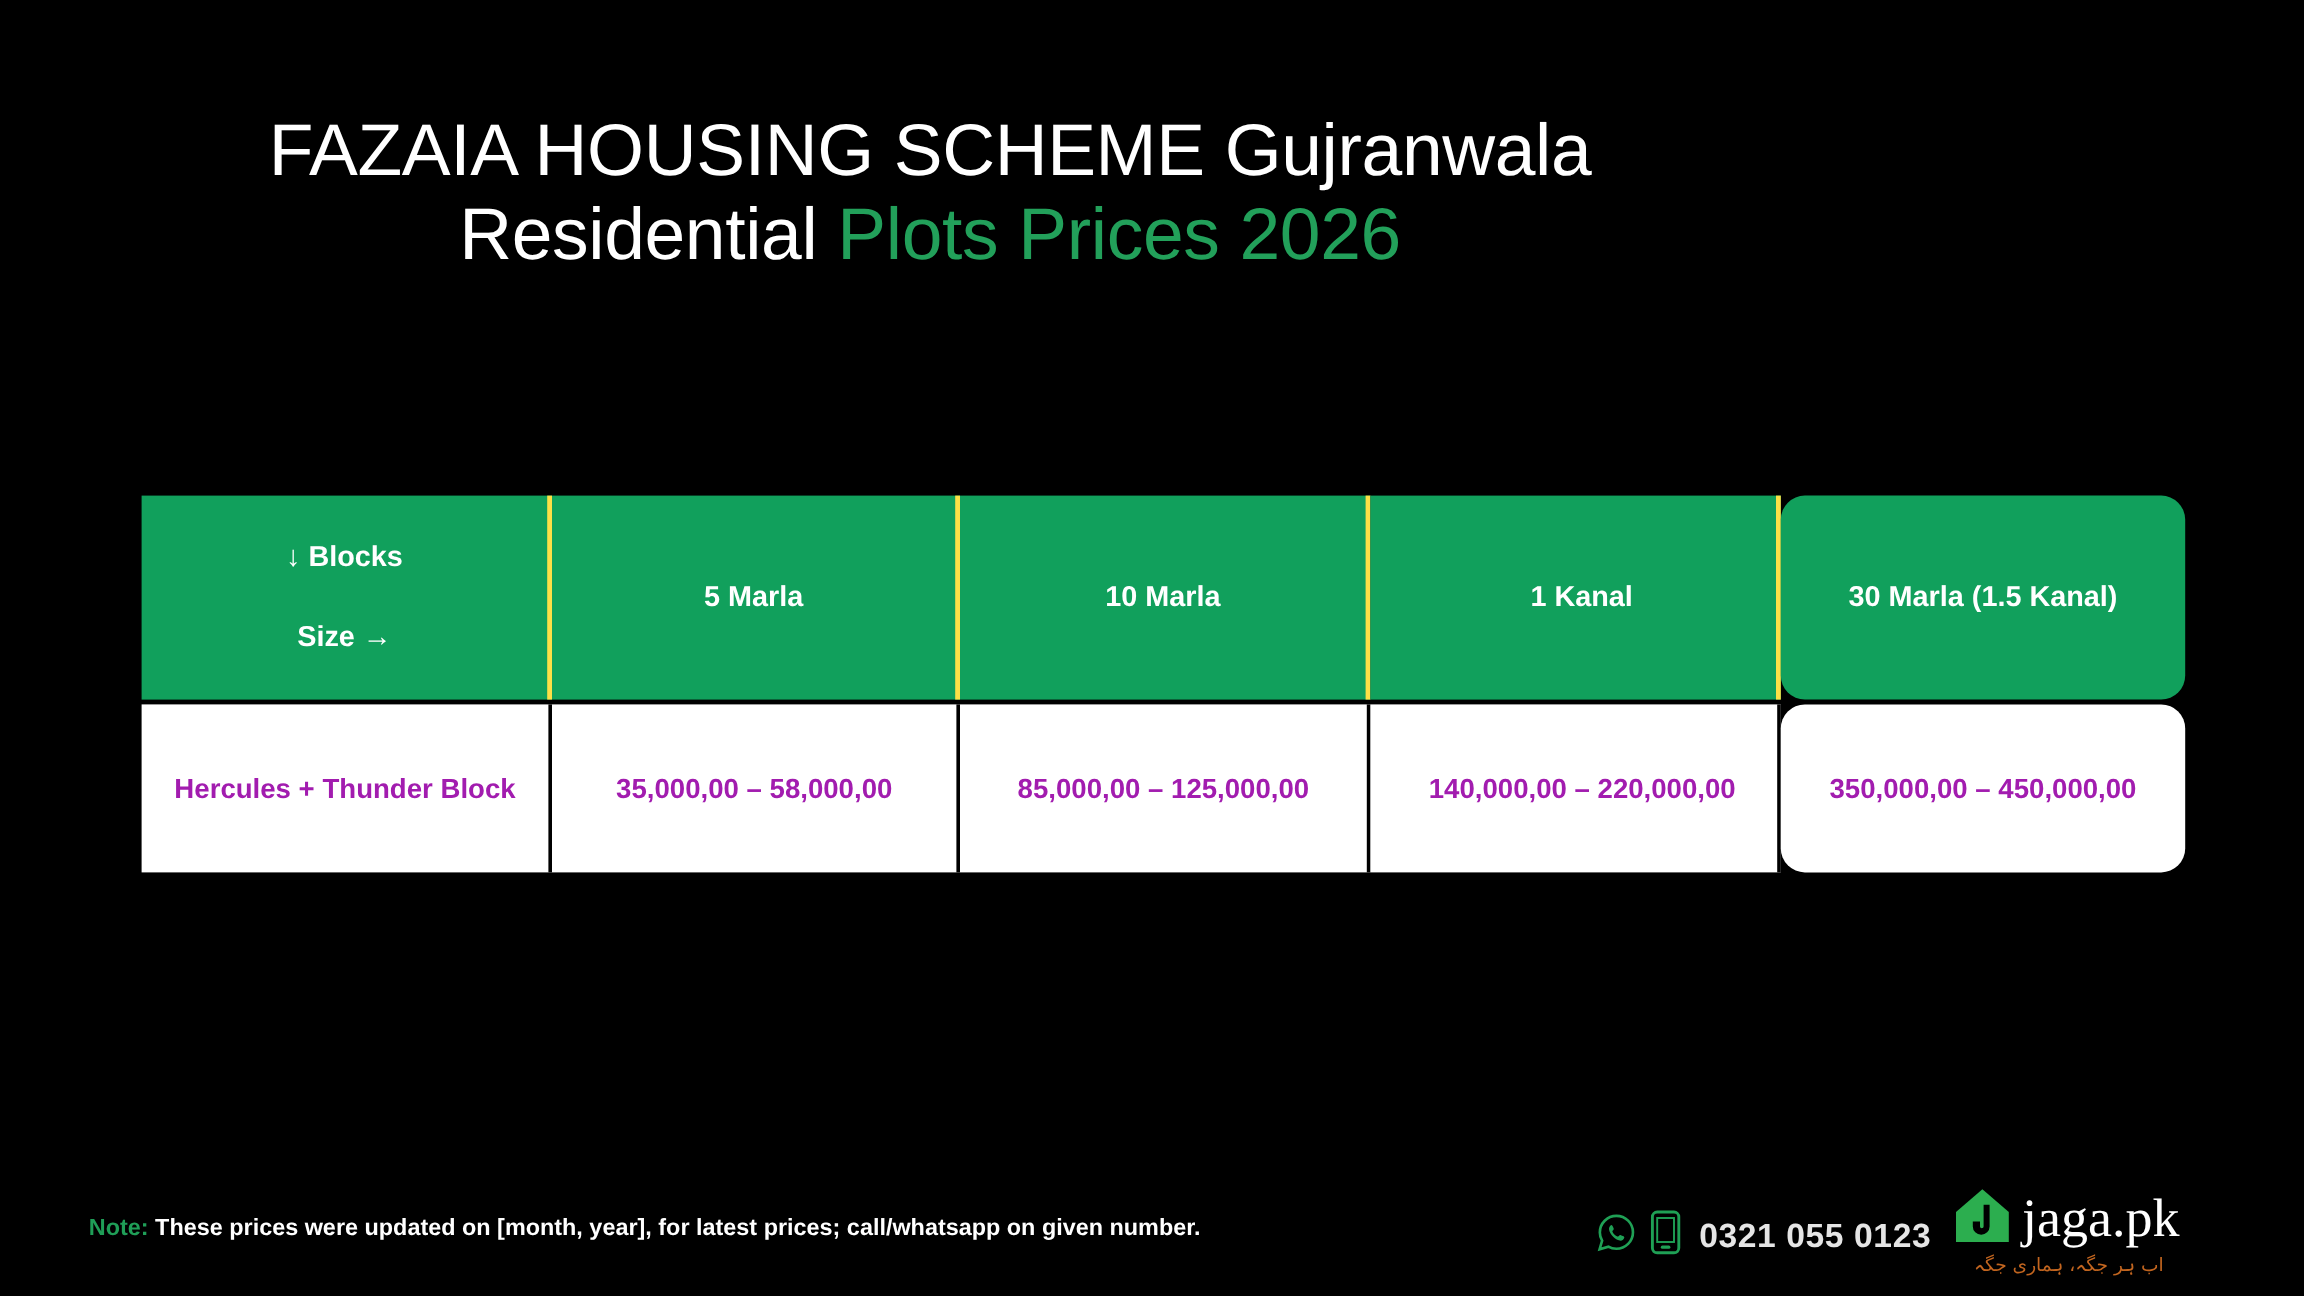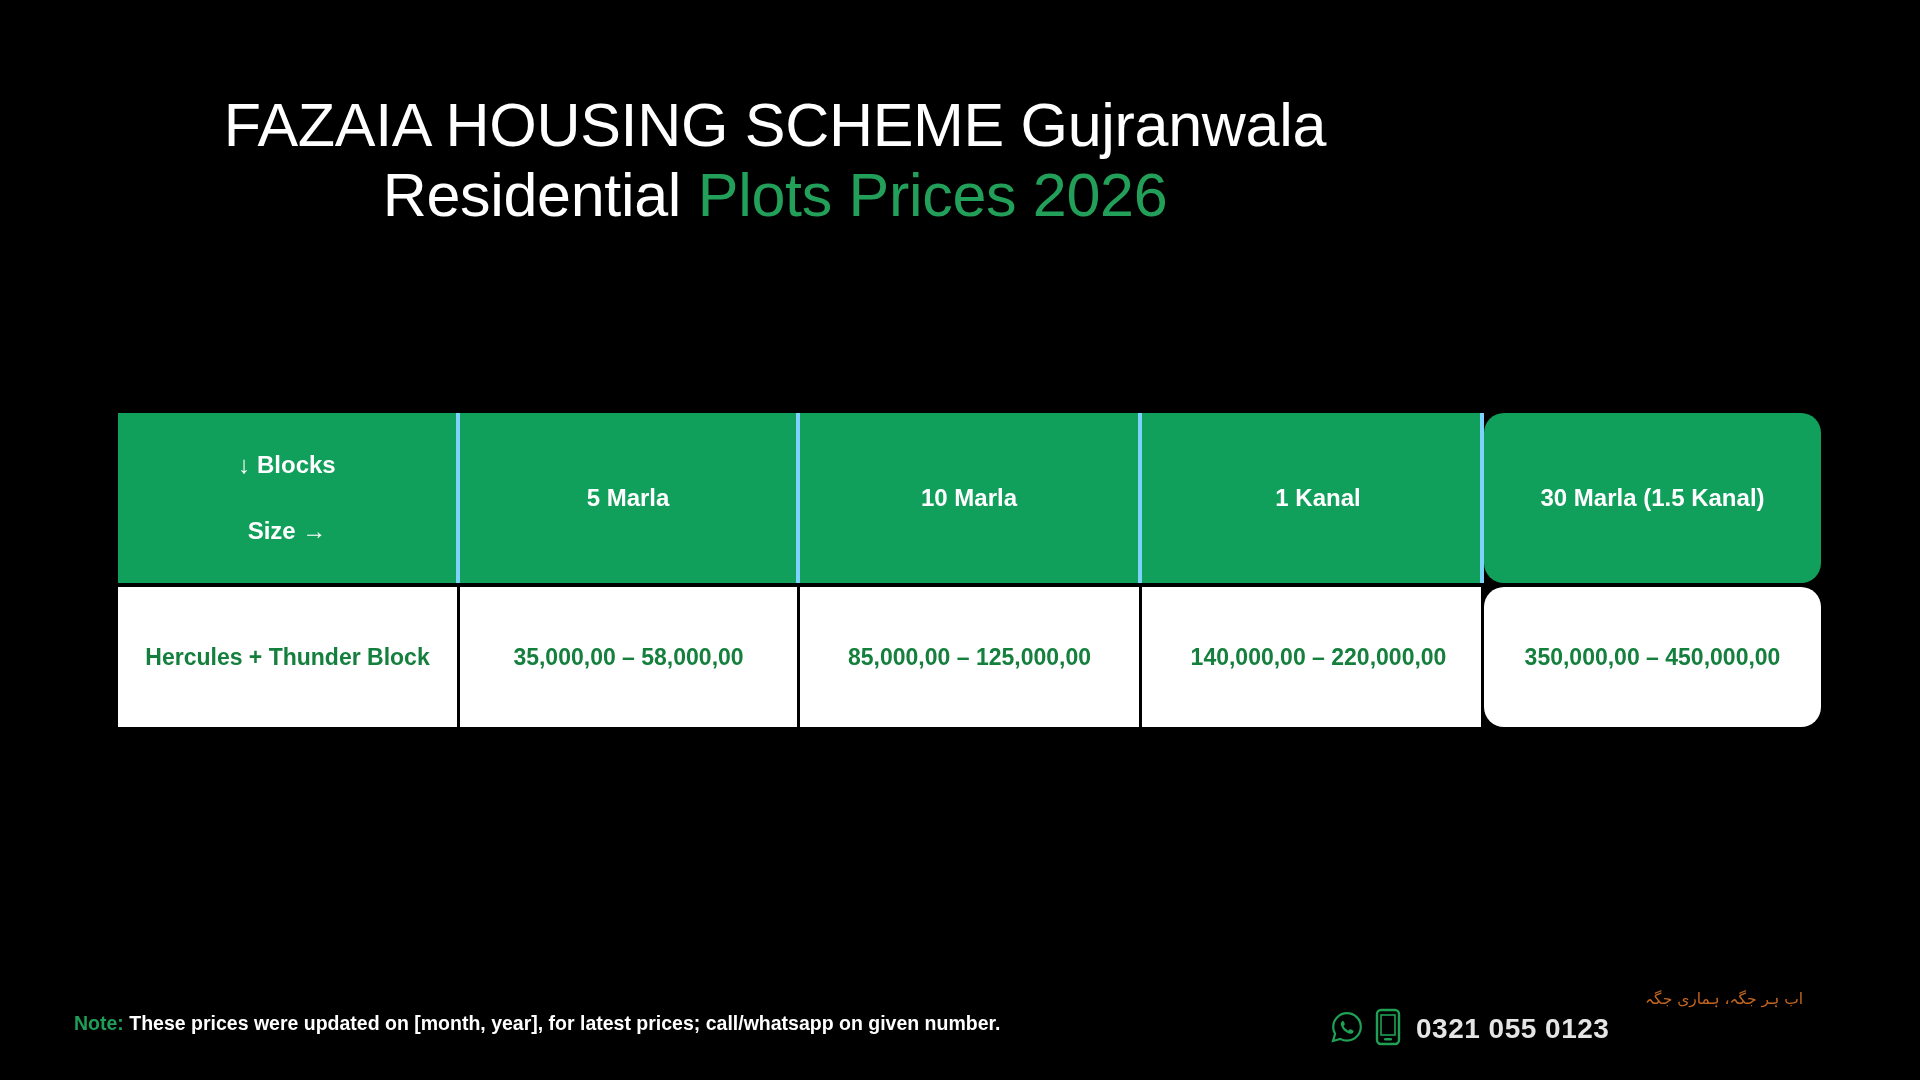--- a/index.html
+++ b/index.html
@@ -63,30 +63,30 @@
   .c0 { width: 342px; }
   .c1 { width: 340px; }
   .c2 { width: 342px; }
   .c3 { width: 342px; padding-left: 26px; }
   .c4 { width: 337px; border-radius: 20px; }
 
   .thead-row .cell {
     background: #11a05c;
     color: #ffffff;
     font-size: 24px;
-    border-right: 4px solid #7dd3fc;
+    border-right: 4px solid #fde047;
     flex-direction: column;
   }
   .thead-row .cell:last-child { border-right: none; }
 
   .corner-line-1 { margin-bottom: 34px; }
 
   .tbody-row .cell {
     background: #ffffff;
-    color: #15803d;
+    color: #a21caf;
     font-size: 23px;
     border-right: 3px solid #000000;
   }
   .tbody-row .cell:last-child { border-right: none; text-align: right; }
 
   
   .footer-note {
     position: absolute;
     left: 74px;
     top: 1012px;
@@ -184,14 +184,24 @@
     <svg width="26" height="38" viewBox="0 0 26 38">
       <rect x="2" y="2" width="22" height="34" rx="4" ry="4" fill="none" stroke="#1fa055" stroke-width="2.4"></rect>
       <rect x="6" y="7" width="14" height="20" fill="none" stroke="#1fa055" stroke-width="1.6"></rect>
       <rect x="9" y="30" width="8" height="2.6" rx="1.3" fill="#1fa055"></rect>
     </svg>
   </span>
   <span class="num">0321 055 0123</span>
 </div>
 
 <div class="logo">
+  <div class="logo-top">
+    <span>
+      <svg width="50" height="50" viewBox="0 0 50 50">
+        <path d="M25 3 L47 22 L47 47 L3 47 L3 22 Z" fill="#2cae4f"></path>
+        <path d="M44 2 L44 14 L31 2 Z" fill="#000000"></path>
+        <path d="M31 16 L31 34 a7 7 0 0 1 -14 0 L17 30 L23 30 L23 34 a1.5 1.5 0 0 0 3 0 L26 16 Z" fill="#000000"></path>
+      </svg>
+    </span>
+    <span class="logo-word">jaga.pk</span>
+  </div>
   <div class="logo-tag">اب ہر جگہ، ہماری جگہ</div>
 </div>
 
 </body></html>

